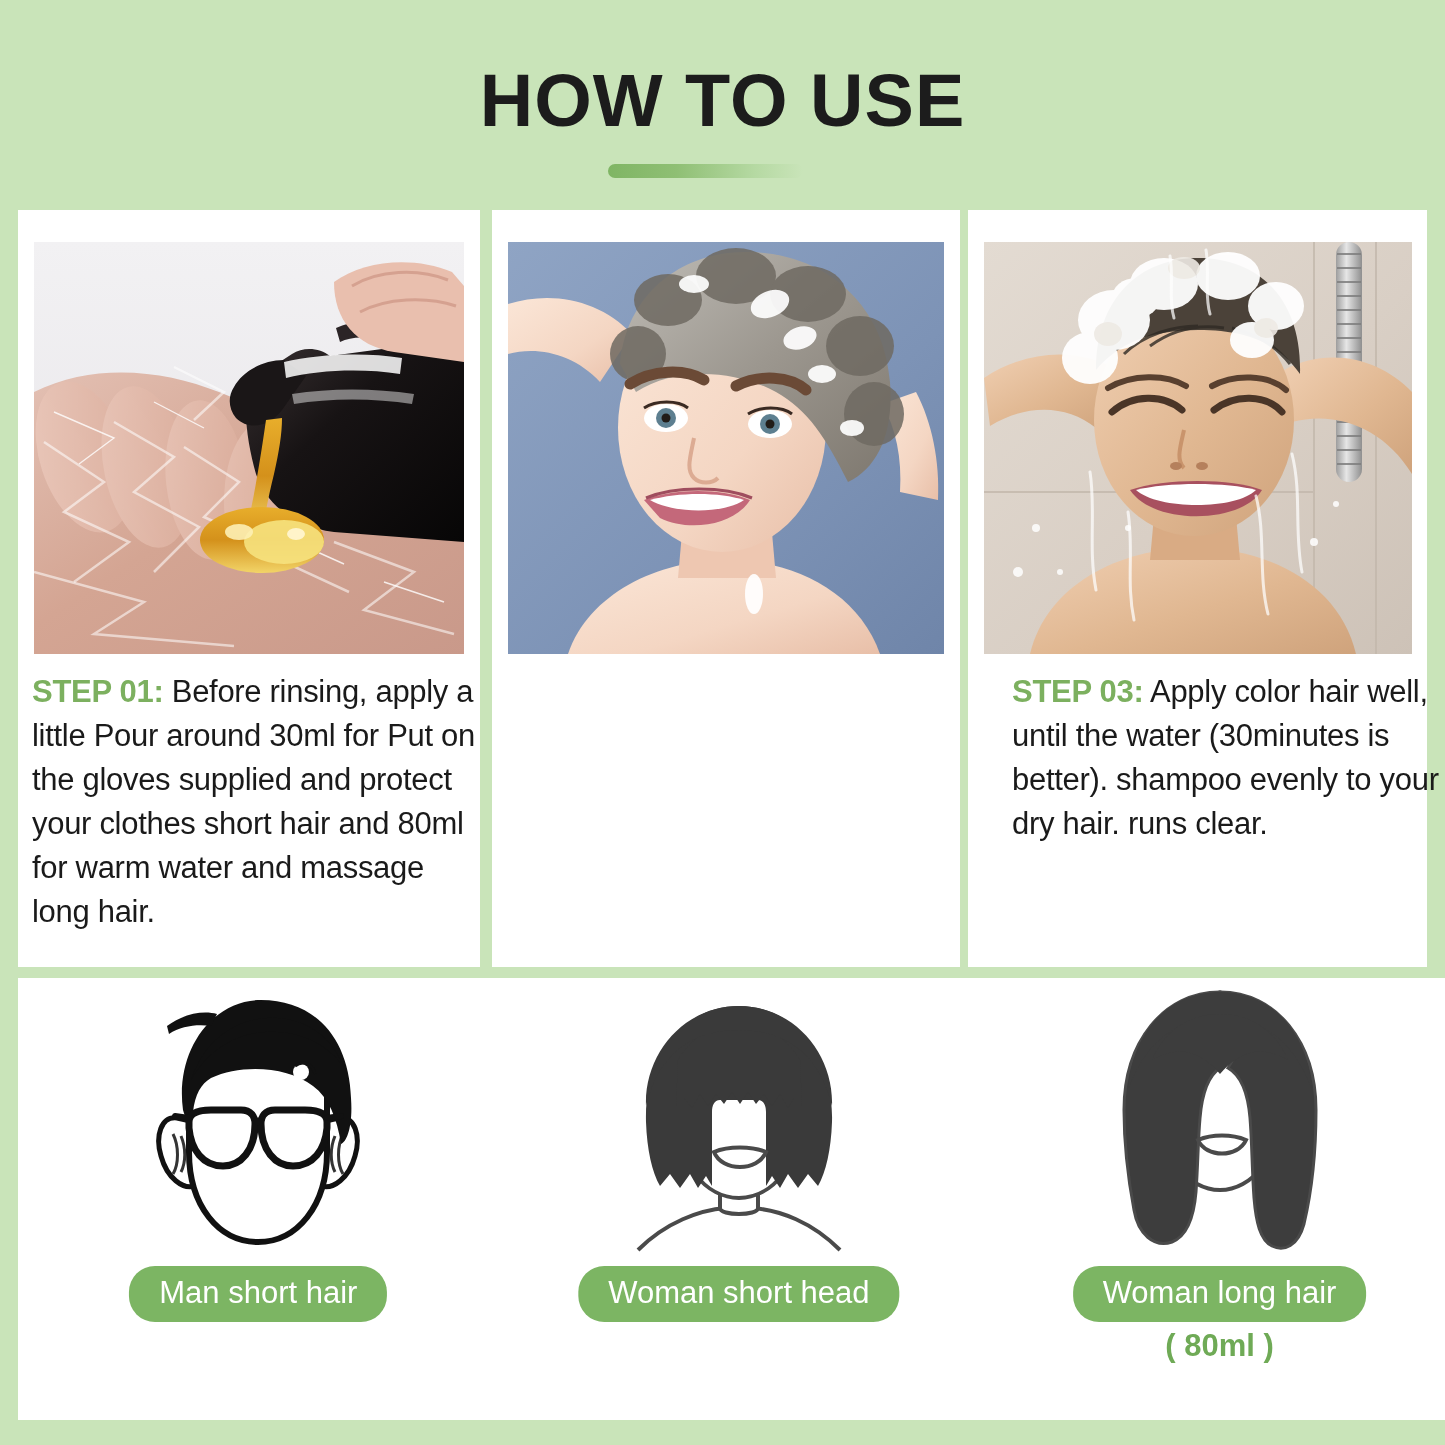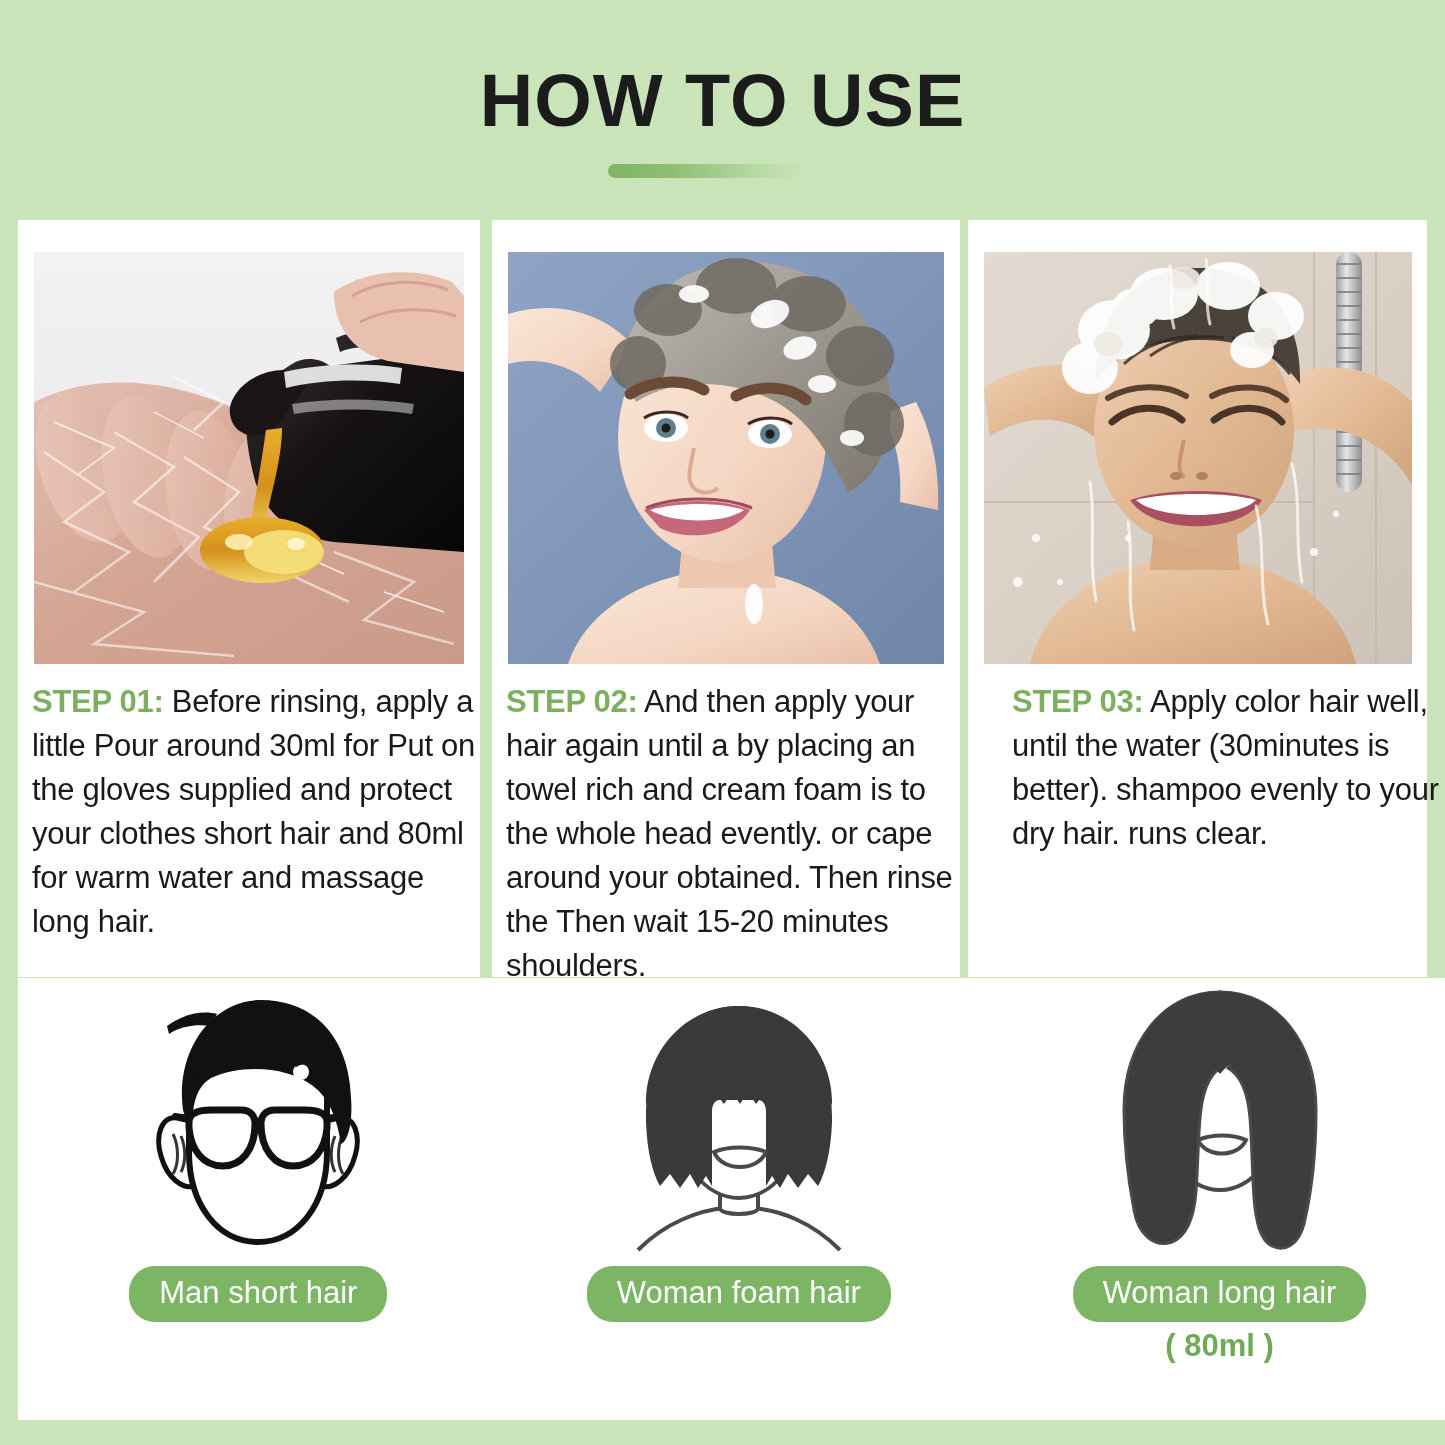--- a/index.html
+++ b/index.html
@@ -18,21 +18,21 @@
     font-size:74px;font-weight:bold;letter-spacing:1px;color:#1c1c1c;
     font-family:"Liberation Sans", sans-serif;
   }
   .accent-bar{
     position:absolute;left:608px;top:164px;width:195px;height:14px;
     border-radius:7px;
     background:linear-gradient(90deg,#7fb564 0%,#8fbf74 35%,#b5d9a2 75%,#c9e4b9 100%);
   }
 
   
-  .cards-row{position:absolute;left:18px;top:220px;width:1409px;height:757px;}
+  .cards-row{position:absolute;left:18px;top:210px;width:1409px;height:757px;}
   .card{
     position:absolute;top:0;height:757px;background:#ffffff;
     box-sizing:border-box;padding:0;
   }
   .card-1{left:0px;width:462px;}
   .card-2{left:474px;width:468px;}
   .card-3{left:950px;width:459px;}
 
   .photo{
     position:absolute;top:32px;border:0;overflow:hidden;
@@ -232,23 +232,20 @@
           <ellipse cx="262" cy="182" rx="4.5" ry="4.5" fill="#211c18"></ellipse>
           <path d="M136,166 C148,158 170,158 180,166" stroke="#3a2a22" stroke-width="3" fill="none"></path>
           <path d="M240,172 C252,164 274,164 284,172" stroke="#3a2a22" stroke-width="3" fill="none"></path>
 
           <path d="M186,196 C182,216 178,228 186,236 C192,242 204,242 210,236" stroke="#dcab93" stroke-width="4" fill="none"></path>
 
           <path d="M136,258 C166,246 214,246 242,258 C226,284 180,290 152,276 Z" fill="#c4687a"></path>
           <path d="M142,258 C170,250 212,250 236,258 C216,272 166,272 142,258 Z" fill="#ffffff"></path>
           <path d="M138,256 C166,244 216,244 244,256" stroke="#9f4d5e" stroke-width="3" fill="none"></path>
         </svg>
-      </div>
-      <div class="step-text">
-        <span class="step-label">STEP 02:</span><span> And then apply your hair again until a by placing an towel rich and cream foam is to the whole head evently. or cape around your obtained. Then rinse the Then wait 15-20 minutes shoulders.</span>
       </div>
     </div>
 
     <div class="card card-3">
       <div class="photo">
         <svg width="428" height="412" viewBox="0 0 428 412">
           <defs>
             <linearGradient id="tileBg" x1="0" y1="0" x2="1" y2="1">
               <stop offset="0%" stop-color="#e3dbd2"></stop>
               <stop offset="55%" stop-color="#d9cfc5"></stop>
@@ -411,21 +408,21 @@
                    L84,182 L76,194 L68,180 L58,194 L48,180 L38,192 C30,178 25,156 24,128 Z" fill="#3a3a3a"></path>
 
           <path d="M56,66 C72,40 94,28 117,28 C140,28 162,40 178,66 L180,112
                    L172,104 L166,114 L158,100 L150,112 L142,100 L134,110 L126,98 L118,110
                    L110,98 L102,110 L94,100 L86,112 L78,100 L70,114 L62,104 L54,112 Z" fill="#3a3a3a"></path>
           <path d="M24,112 C22,60 62,12 117,12 C172,12 212,60 210,112 C198,62 166,36 117,36 C68,36 36,62 24,112 Z" fill="#3a3a3a"></path>
 
           <path d="M92,158 C106,152 130,152 144,158 C136,178 100,178 92,158 Z" fill="#ffffff" stroke="#4a4a4a" stroke-width="4"></path>
         </svg>
       </div>
-      <div class="pill">Woman foam hair</div>
+      <div class="pill">Woman short head</div>
     </div>
 
     <div class="hair-col c2">
       <div class="figure-wrap">
         <svg width="236" height="272" viewBox="0 0 236 272">
 
           <ellipse cx="118" cy="120" rx="62" ry="86" fill="#ffffff" stroke="#4a4a4a" stroke-width="4"></ellipse>
 
           <path d="M118,8 C174,8 214,58 214,126 C214,166 210,206 202,240 C196,262 182,268 170,262
                    C158,256 154,238 152,214 C150,186 150,158 148,134

